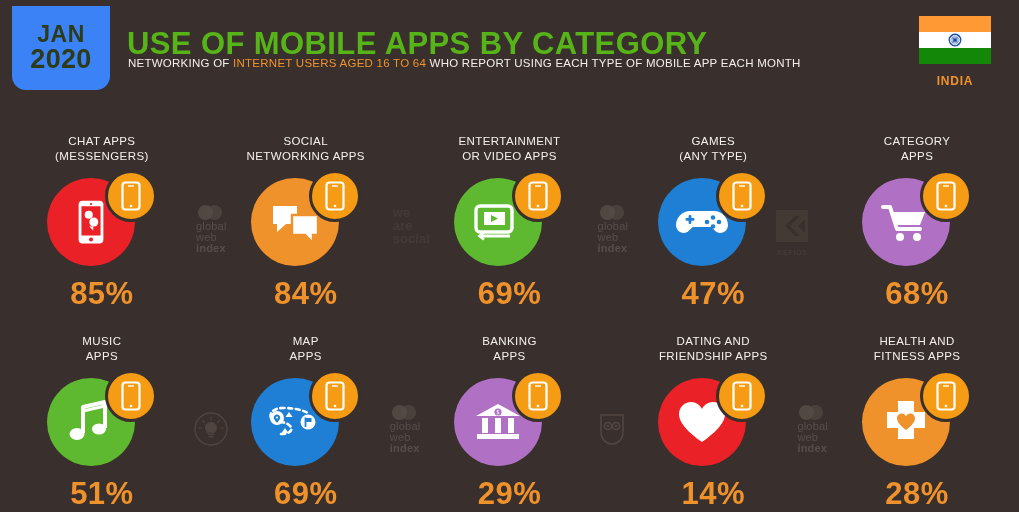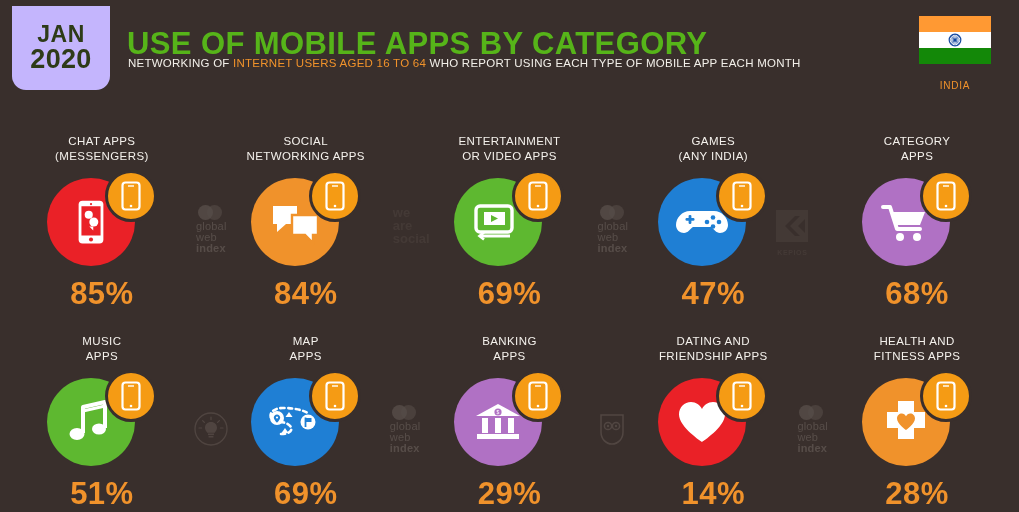--- a/index.html
+++ b/index.html
@@ -10,21 +10,21 @@
     overflow: hidden;
   }
   .page { position: relative; width: 1019px; height: 512px; background: #392f2c; }
 
   
   .header { position: absolute; left: 0; top: 0; width: 1019px; height: 96px; }
 
   .date-badge {
     position: absolute; left: 12px; top: 6px;
     width: 98px; height: 84px;
-    background: #c4b5fd;
+    background: #3b82f6;
     border-radius: 0 0 14px 14px;
     display: flex; flex-direction: column;
     align-items: center; justify-content: center;
     color: #2e3b18; line-height: 1.02;
   }
   .date-badge .m { font-size: 23px; font-weight: bold; letter-spacing: .5px; }
   .date-badge .y { font-size: 27px; font-weight: bold; letter-spacing: .3px; }
 
   .title {
     position: absolute; left: 127px; top: 26px;
@@ -46,21 +46,21 @@
   .flag .band { width: 100%; height: 16px; }
   .flag .saffron { background: #ff9933; }
   .flag .white   { background: #ffffff; }
   .flag .green   { background: #138808; }
   .chakra {
     position: absolute; left: 50%; top: 50%;
     transform: translate(-50%, -50%);
     width: 14px; height: 14px;
   }
   .flag-label {
-    margin-top: 16px; font-size: 10px; font-weight: normal;
+    margin-top: 10px; font-size: 12px; font-weight: bold;
     color: #f0922b; letter-spacing: .8px;
   }
 
   
   .grid {
     position: absolute; left: 0; top: 112px;
     width: 1019px; height: 400px;
     display: grid;
     grid-template-columns: repeat(5, 1fr);
     grid-template-rows: repeat(2, 1fr);
@@ -257,21 +257,21 @@
           <div>global</div>
           <div>web</div>
           <div><b>index</b></div>
         </div>
       </div>
     </div>
 
     <div class="cell">
       <div class="cat-label">
         <div>GAMES</div>
-        <div>(ANY INDIA)</div>
+        <div>(ANY TYPE)</div>
       </div>
       <div class="icon-cluster">
         <div class="main-circle" style="background:#1f7fd4">
           <svg width="58" height="40" viewBox="0 0 58 40">
             <path d="M17 9 h24 c8 0 14 7 14 14 c0 5 -4 8 -8 8 c-4 0 -6 -4 -9 -6 h-18 c-3 2 -5 6 -9 6 c-4 0 -8 -3 -8 -8 c0 -7 6 -14 14 -14 z" fill="#fff"></path>
             <rect x="12.5" y="16" width="9" height="2.8" rx="1.2" fill="#1f7fd4"></rect>
             <rect x="15.6" y="12.9" width="2.8" height="9" rx="1.2" fill="#1f7fd4"></rect>
             <circle cx="40" cy="15.5" r="2.3" fill="#1f7fd4"></circle>
             <circle cx="46" cy="20" r="2.3" fill="#1f7fd4"></circle>
             <circle cx="40" cy="24.5" r="2.3" fill="#1f7fd4"></circle>

